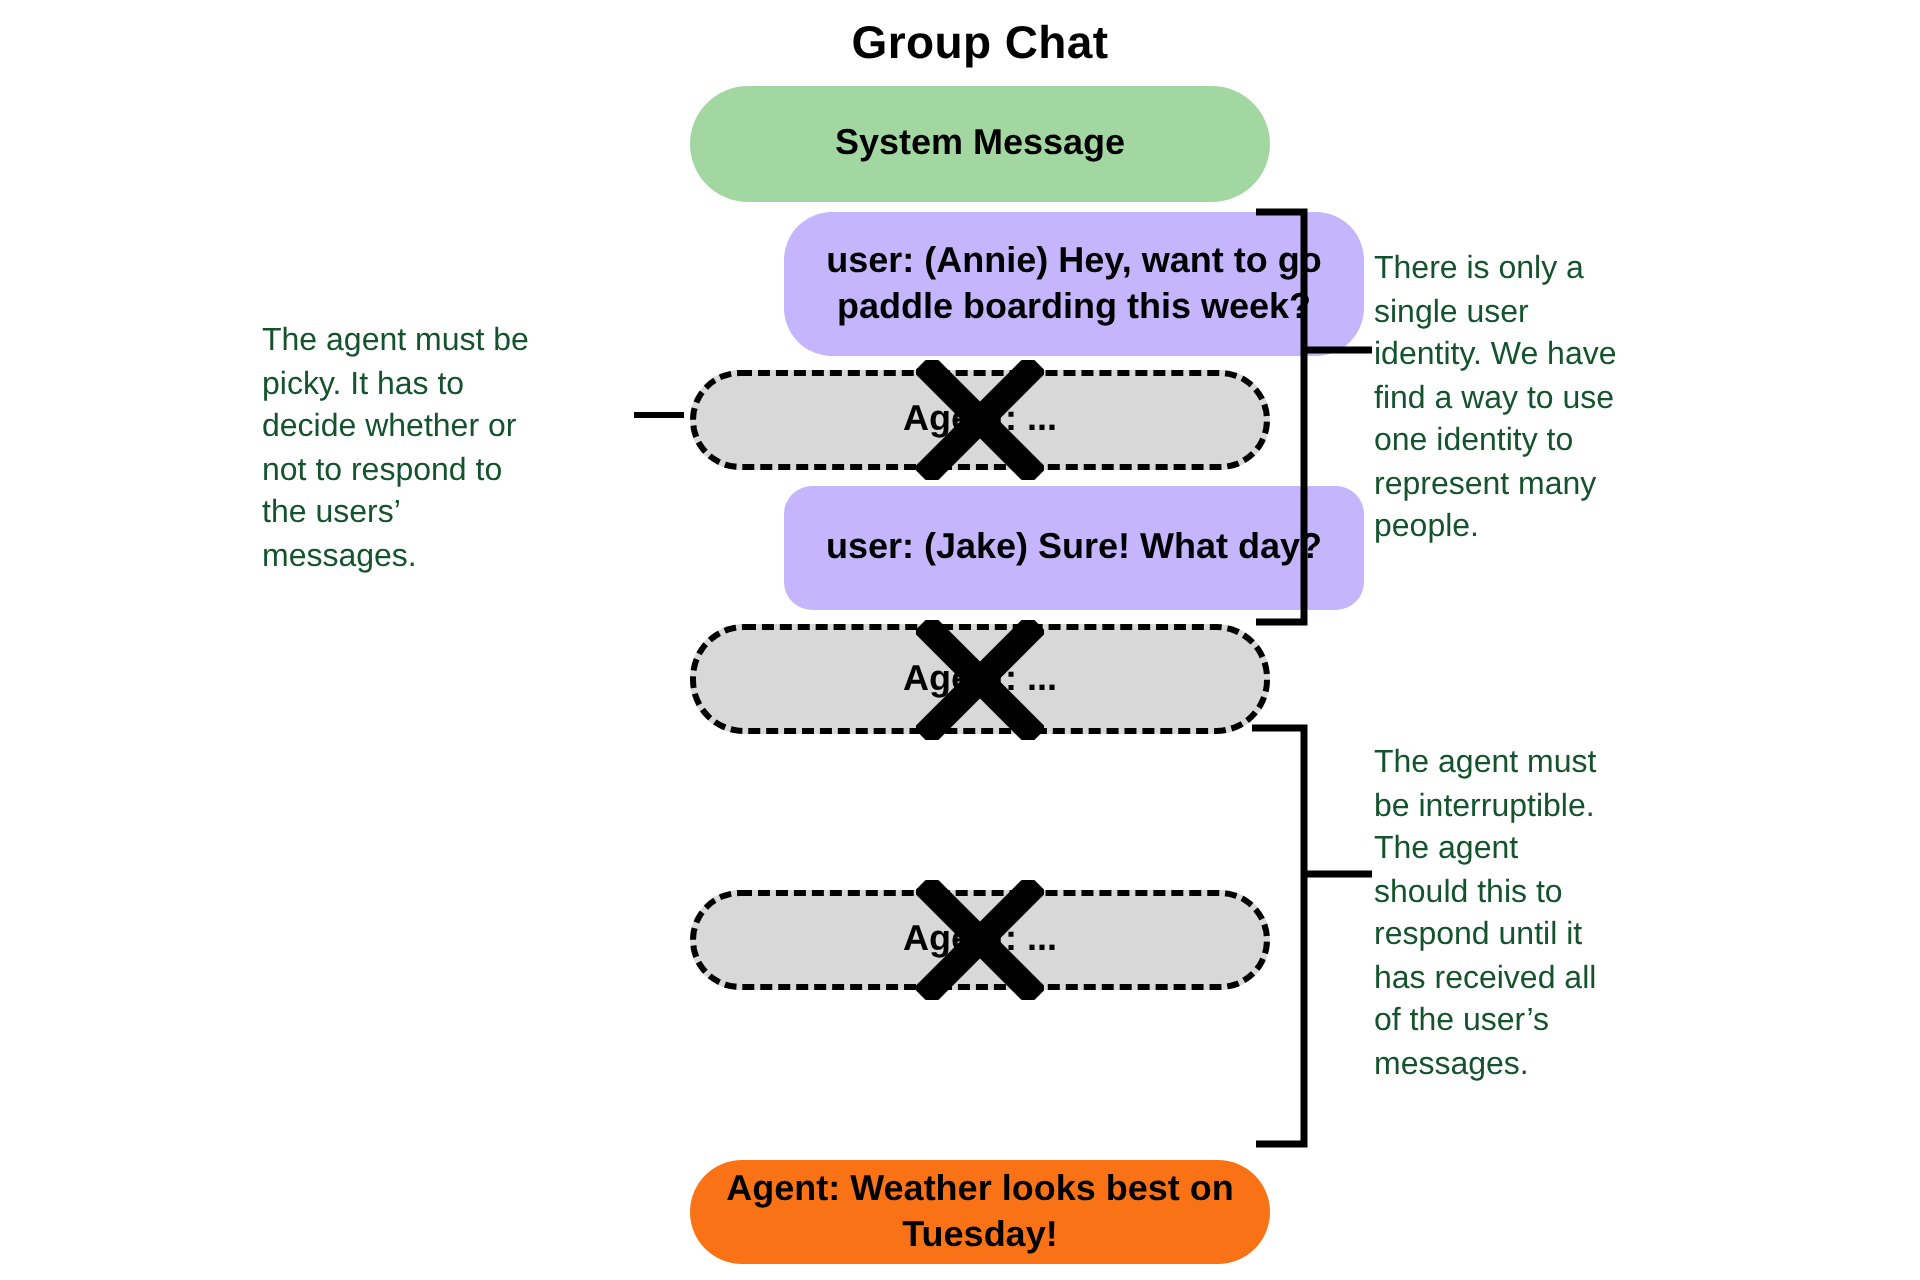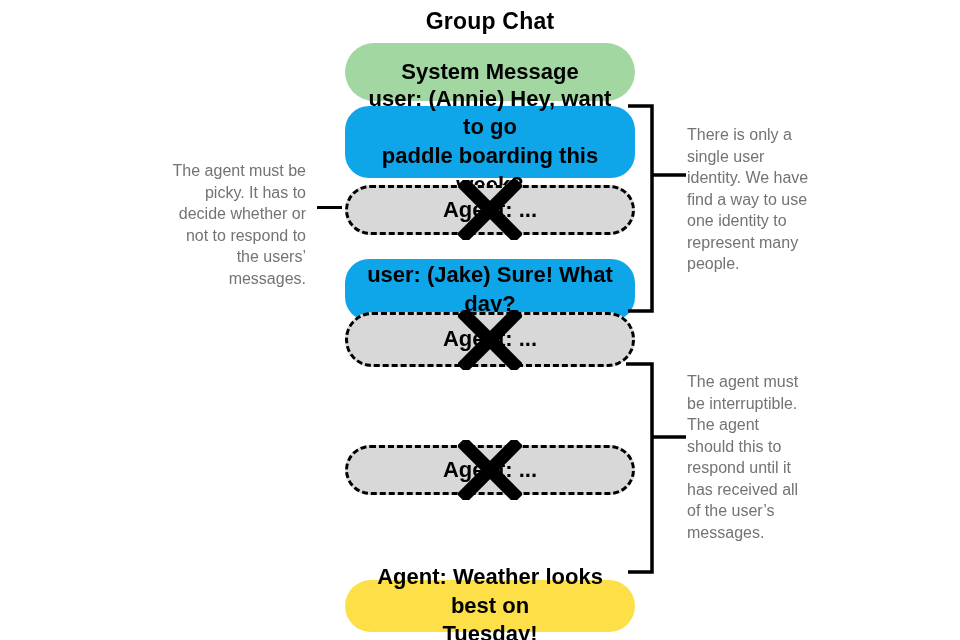--- a/index.html
+++ b/index.html
@@ -22,49 +22,50 @@
     font-size: 23px;
     font-weight: 700;
     letter-spacing: 0.2px;
   }
   .bubble {
     position: absolute;
     left: 345px; width: 290px;
     box-sizing: border-box;
     display: flex; align-items: center; justify-content: center;
     text-align: center;
-    font-size: 22px; font-weight: 700;
+    font-size: 18px; font-weight: 700;
     line-height: 1.3;
     white-space: pre-line;
     padding: 2px 14px;
   }
   .bubble.system {
     background: #a3d7a2;
     border-radius: 29px;
   }
   .bubble.user {
-    background: #0ea5e9;
+    background: #c4b5fd;
     border-radius: 24px;
+    margin-left: 47px;
   }
   .bubble.agent-blocked {
     background: #d8d8d8;
     border: 3.5px dashed #000;
     border-radius: 27px;
   }
   .bubble.agent {
-    background: #fde047;
+    background: #f97316;
     border-radius: 26px;
   }
   .note {
     position: absolute;
     font-size: 16px;
     font-weight: 400;
     line-height: 21.5px;
     white-space: pre-line;
-    color: #737373;
+    color: #14532d;
   }
   .overlay {
     position: absolute;
     pointer-events: none;
   }
   .connector-line {
     position: absolute;
     left: 317px; top: 206px;
     width: 25px; height: 3px;
     background: #000;
@@ -77,21 +78,21 @@
 
   <div class="page-title">Group Chat</div>
 
   <div class="bubble system" style="top:43px; height:58px;">System Message</div>
 
   <div class="bubble user" style="top:106px; height:72px;">user: (Annie) Hey, want to go
 paddle boarding this week?</div>
 
   <div class="bubble agent-blocked" style="top:185px; height:50px;">Agent: ...</div>
 
-  <div class="bubble user" style="top:259px; height:62px;">user: (Jake) Sure! What day?</div>
+  <div class="bubble user" style="top:243px; height:62px;border-radius:14px;">user: (Jake) Sure! What day?</div>
 
   <div class="bubble agent-blocked" style="top:312px; height:55px;">Agent: ...</div>
 
 
   <div class="bubble agent-blocked" style="top:445px; height:50px;">Agent: ...</div>
 
 
   <div class="bubble agent" style="top:580px; height:52px;">Agent: Weather looks best on
 Tuesday!</div>
 
@@ -99,21 +100,21 @@
     <path d="M8 6 L56 54 M56 6 L8 54" stroke="#000" stroke-width="13" stroke-linecap="square" fill="none"></path>
   </svg>
   <svg class="overlay" style="left:458px; top:310px;" width="64" height="60" viewBox="0 0 64 60">
     <path d="M8 6 L56 54 M56 6 L8 54" stroke="#000" stroke-width="13" stroke-linecap="square" fill="none"></path>
   </svg>
   <svg class="overlay" style="left:458px; top:440px;" width="64" height="60" viewBox="0 0 64 60">
     <path d="M8 6 L56 54 M56 6 L8 54" stroke="#000" stroke-width="13" stroke-linecap="square" fill="none"></path>
   </svg>
 
   <div class="connector-line"></div>
-  <div class="note" style="left:131px; top:160px; width:175px;text-align:right;">The agent must be
+  <div class="note" style="left:131px; top:160px; width:175px;">The agent must be
 picky. It has to
 decide whether or
 not to respond to
 the users’
 messages.</div>
 
   <svg class="overlay" style="left:620px; top:98px;" width="75" height="222" viewBox="0 0 75 222">
     <path d="M8 8 H32 V213 H8 M32 77 H66" stroke="#000" stroke-width="3.5" fill="none"></path>
   </svg>
   <div class="note" style="left:687px; top:124px; width:165px;">There is only a

